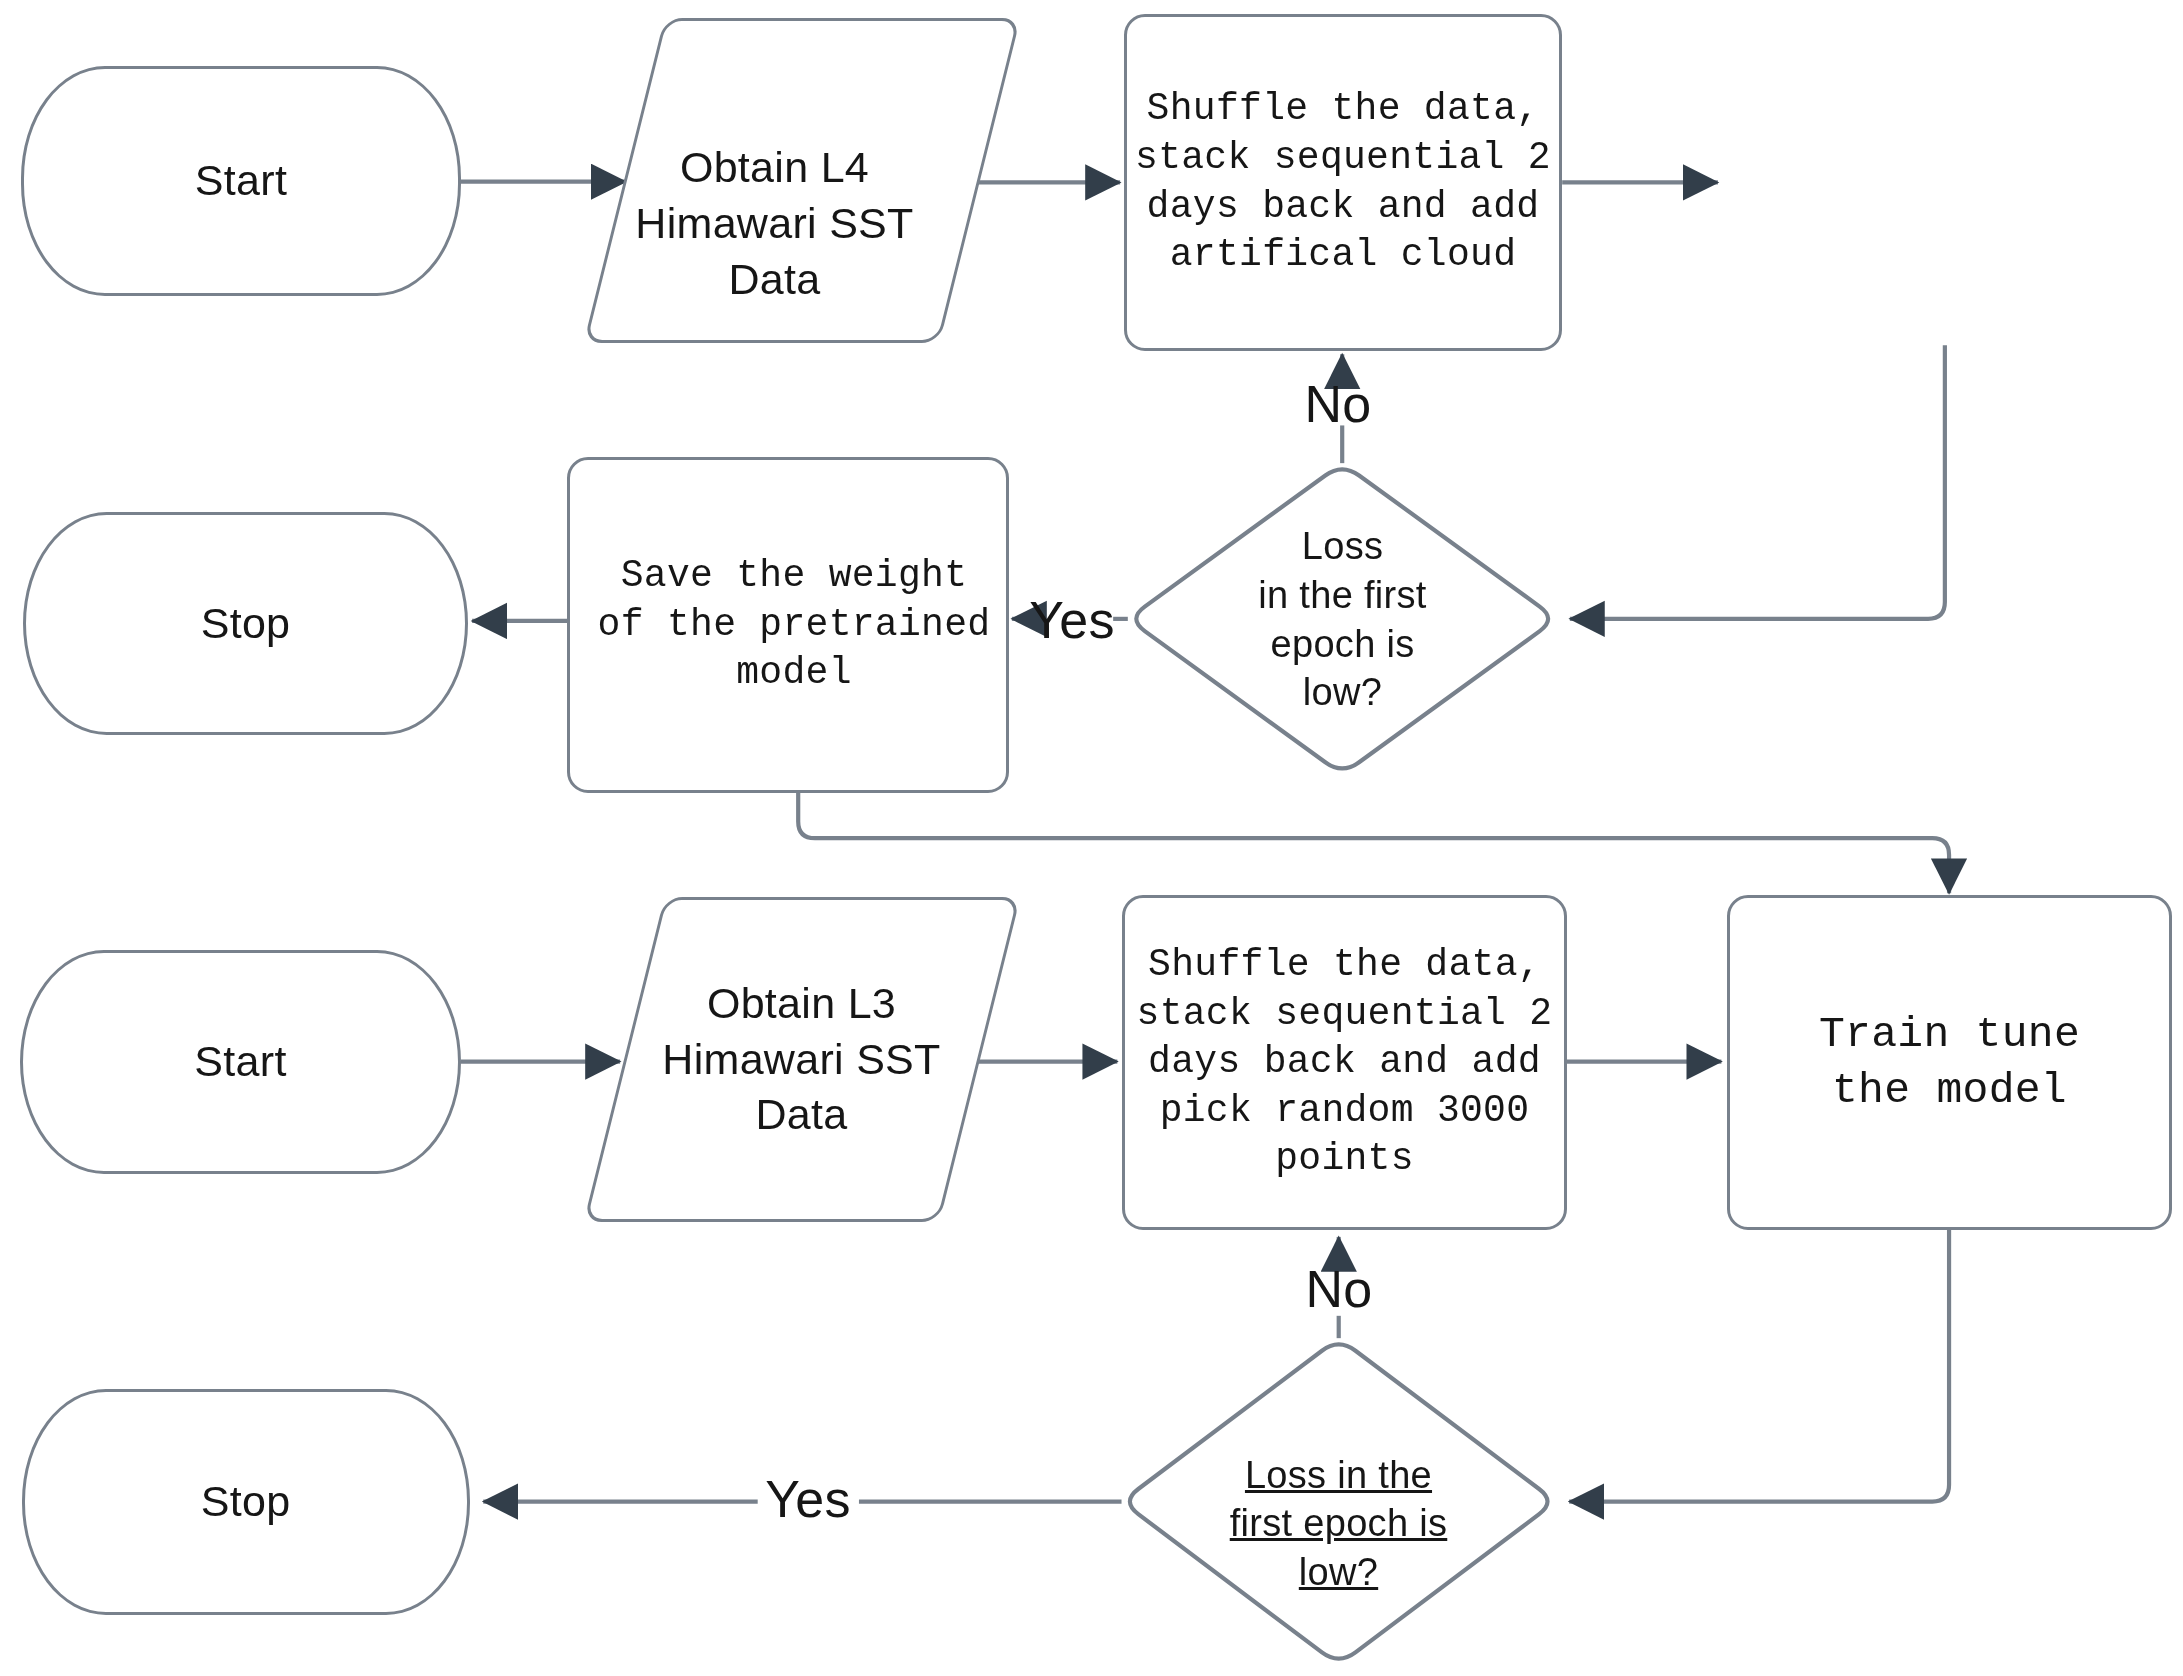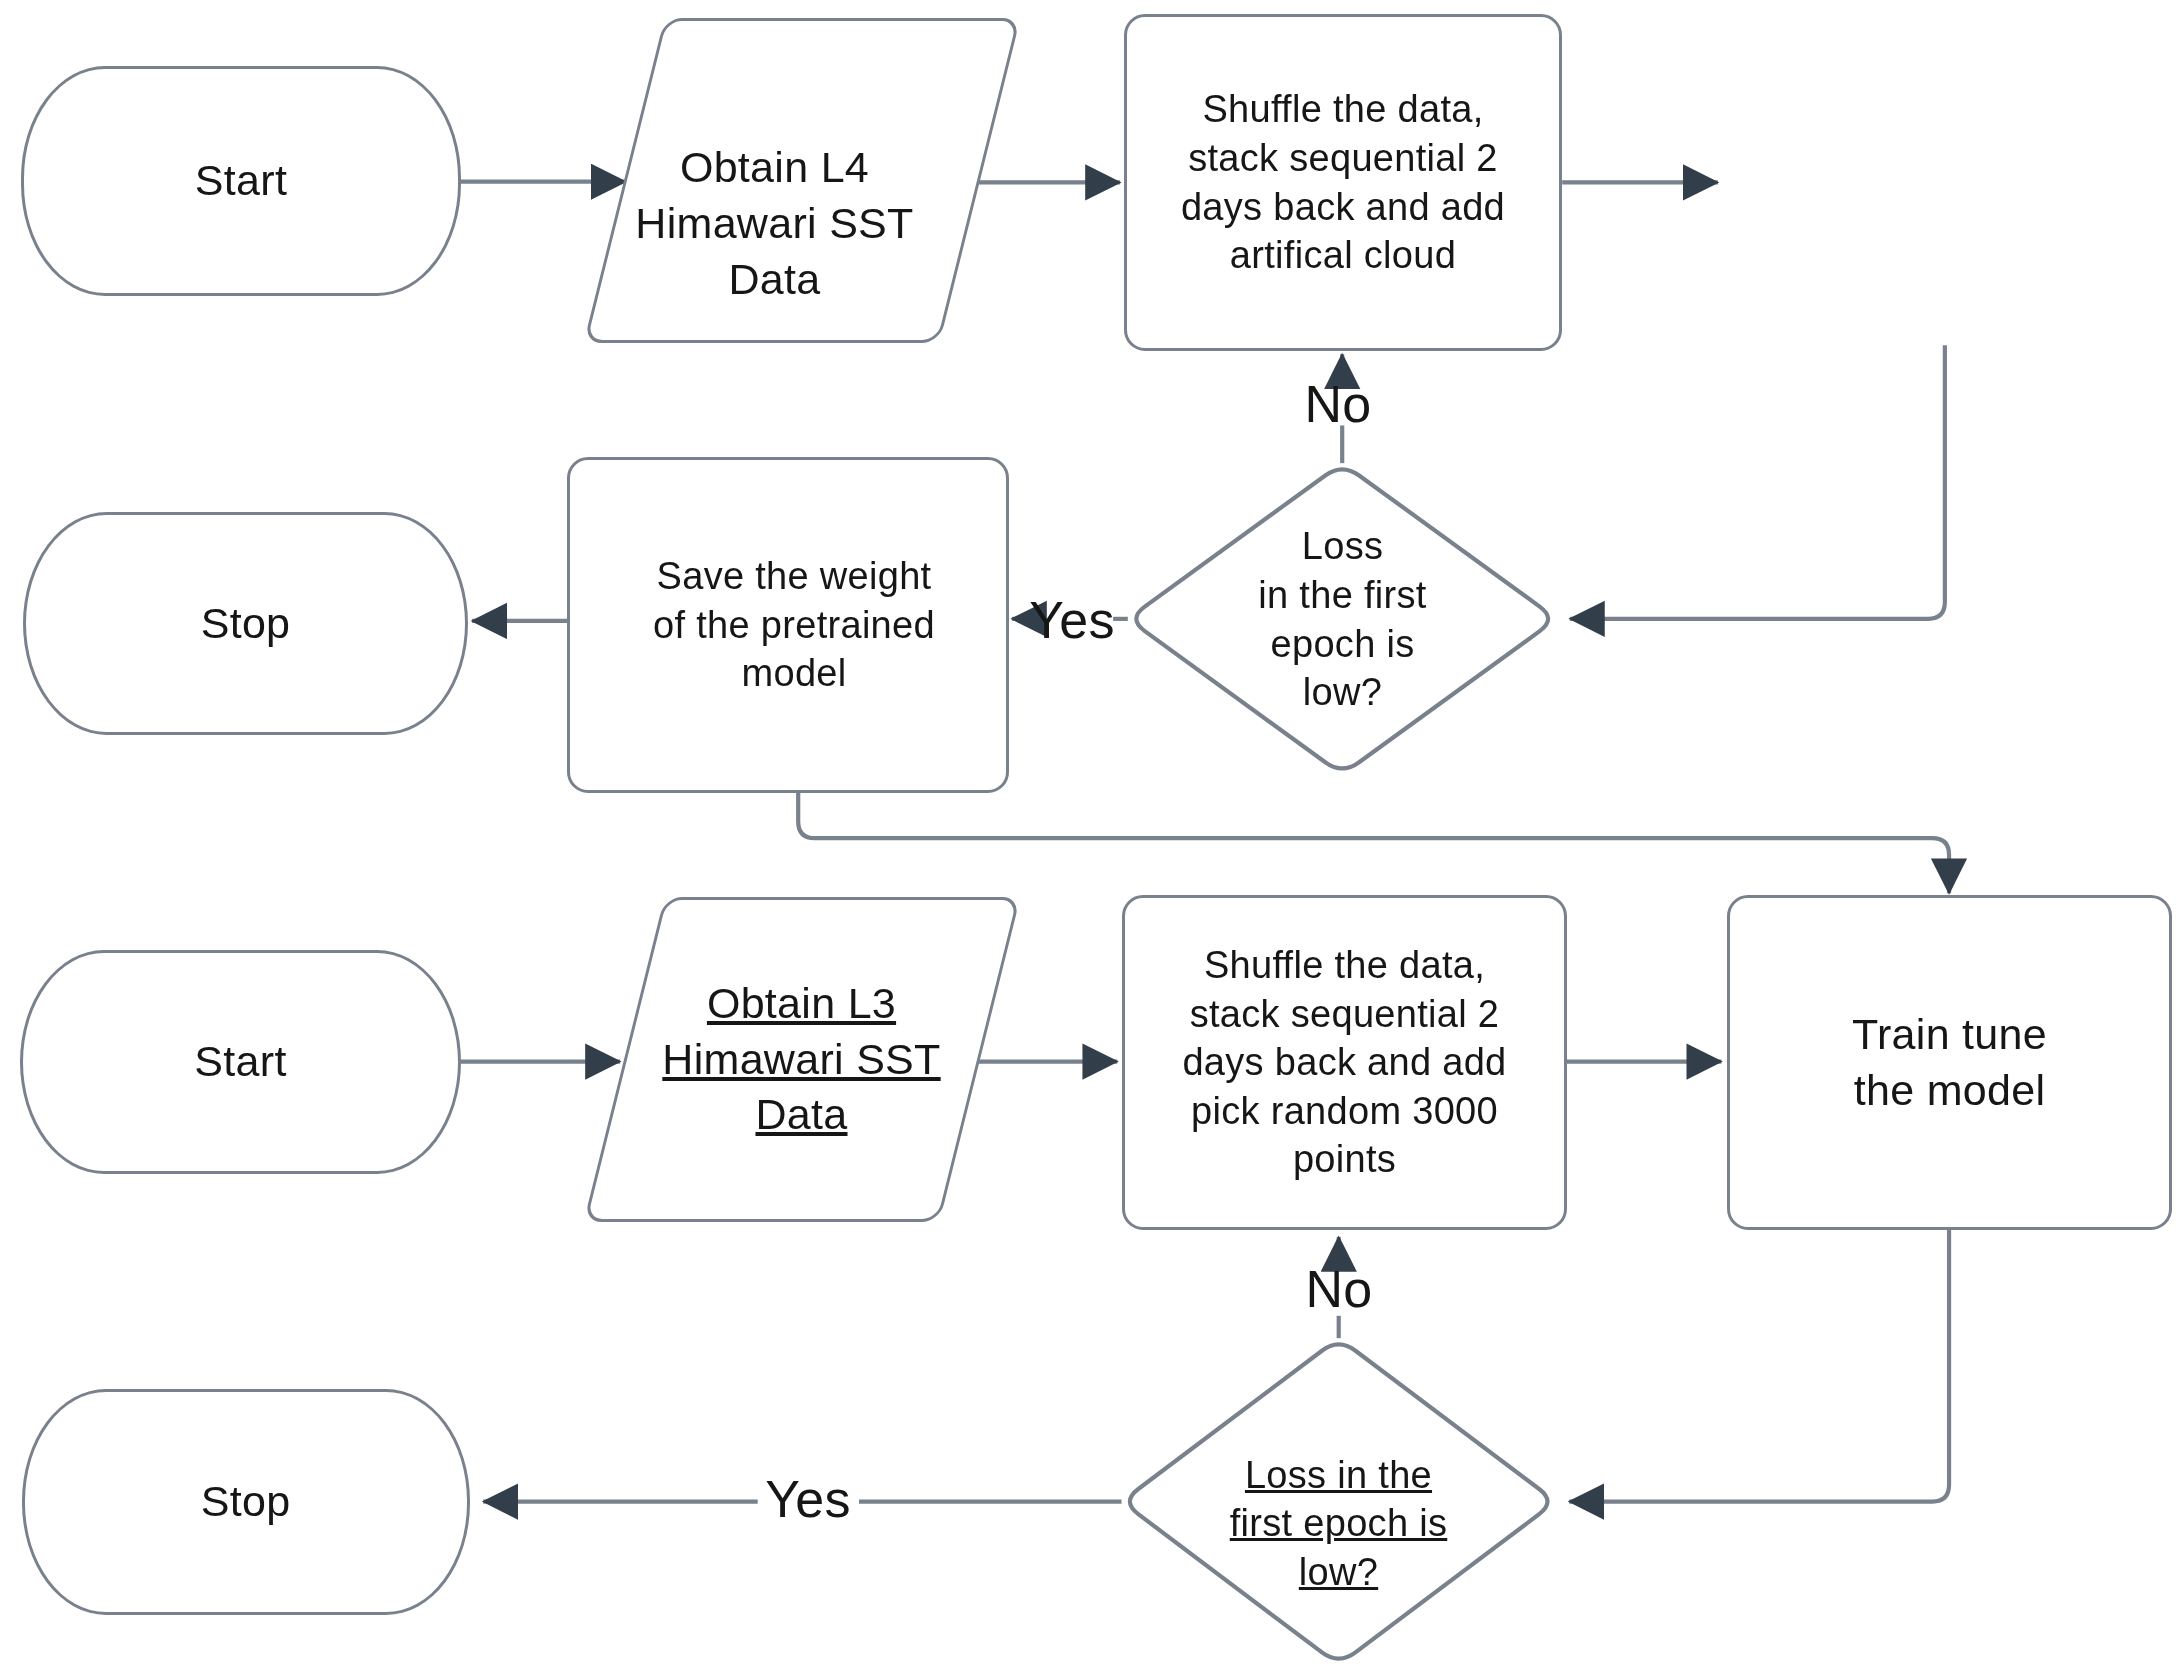--- a/index.html
+++ b/index.html
@@ -27,21 +27,21 @@
     background:#fff;
     border:3.5px solid var(--stroke);
     display:flex;
     align-items:center;
     justify-content:center;
     text-align:center;
     white-space:pre-line;
     letter-spacing:0.3px;
   }
   .stadium{border-radius:84px / 112px;text-align:center;}
-  .process{border-radius:21px;}
+  .process{border-radius:21px;font-family:Liberation Mono, monospace;}
   .para{border-radius:18px;transform:skewX(-14deg);}
   .overlay{
     position:absolute;
     display:flex;
     align-items:center;
     justify-content:center;
     text-align:center;
     white-space:pre-line;
     letter-spacing:0.3px;
     pointer-events:none;
@@ -118,21 +118,21 @@
 epoch is
 low?</div>
 
   <div class="overlay lbl" style="left:1282px;top:374px;width:112px;height:59px;">No</div>
 
   <div class="overlay lbl" style="left:1016px;top:590px;width:112px;height:59px;">Yes</div>
 
   <div class="node stadium txt-lg" style="left:20px;top:950px;width:441px;height:224px;">Start</div>
 
   <div class="node para" style="left:624px;top:897px;width:356px;height:325px;"></div>
-  <div class="overlay txt-lg" style="left:592px;top:897px;width:419px;height:325px;text-decoration:underline;">Obtain L3
+  <div class="overlay txt-lg" style="left:592px;top:897px;width:419px;height:325px;">Obtain L3
 Himawari SST
 Data</div>
 
   <div class="node process txt-md" style="left:1122px;top:895px;width:445px;height:335px;">Shuffle the data,
 stack sequential 2
 days back and add
 pick random 3000
 points</div>
 
   <div class="node process txt-lg" style="left:1727px;top:895px;width:445px;height:335px;">Train tune

